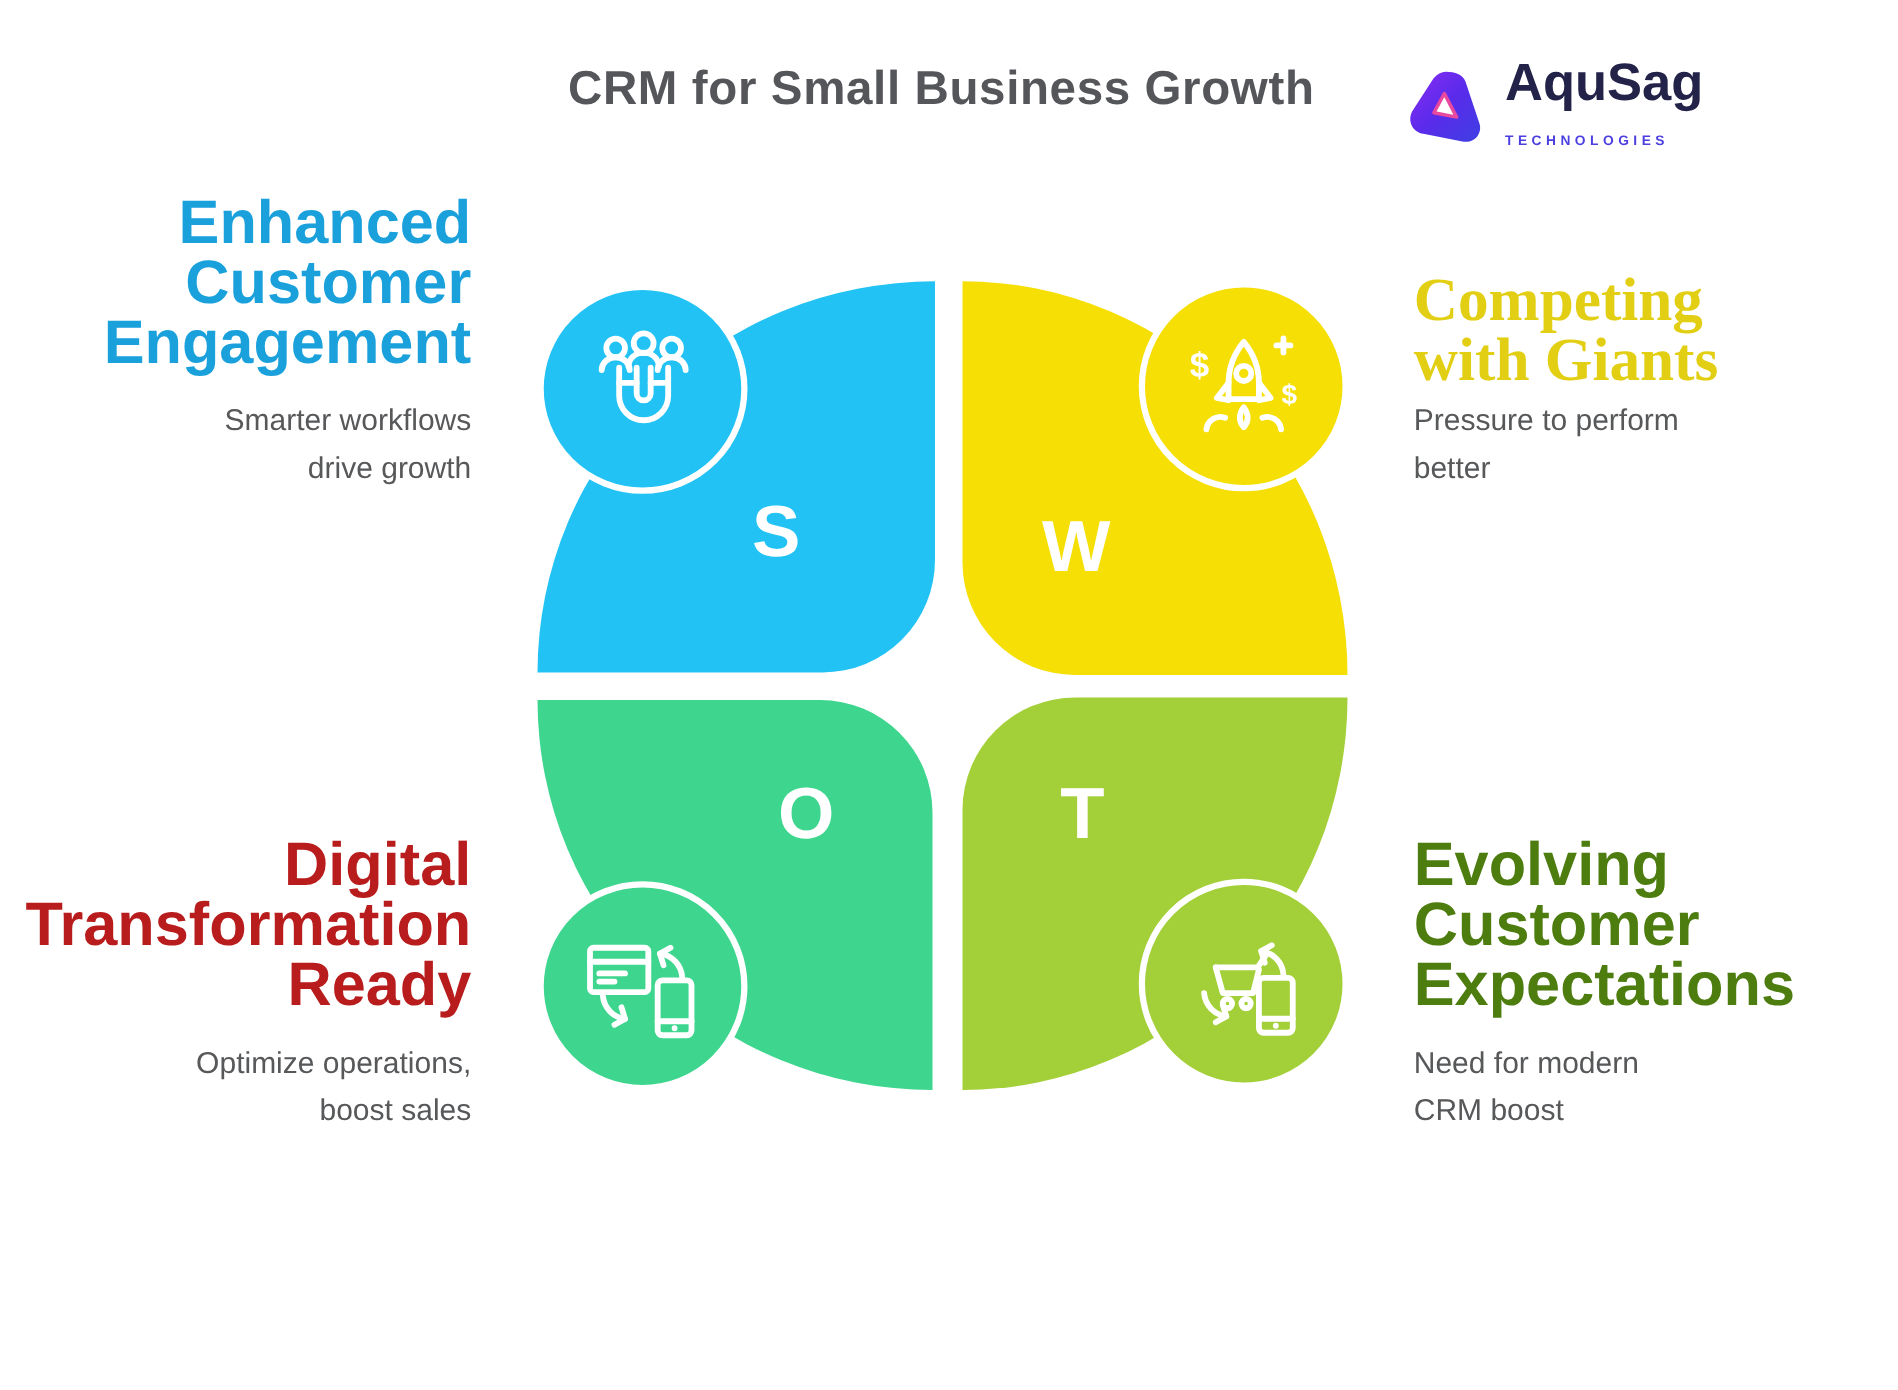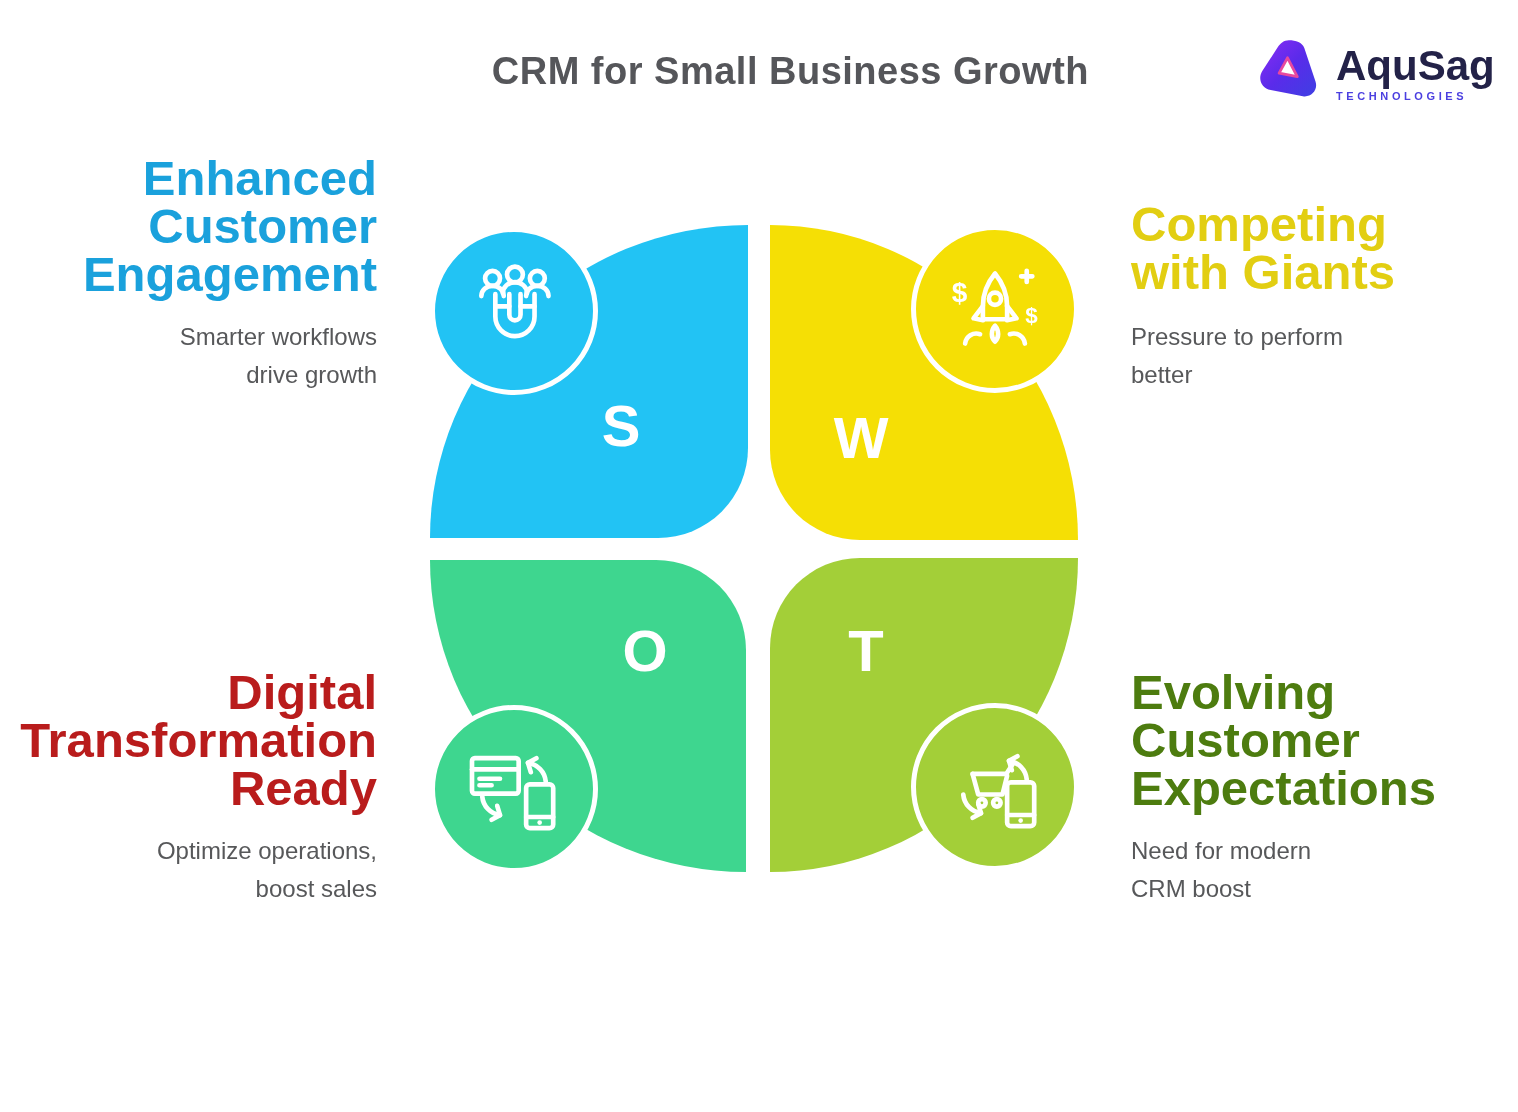--- a/index.html
+++ b/index.html
@@ -5,25 +5,25 @@
   html,body{margin:0;padding:0;background:#fff;}
   .stage{
     position:relative;width:1518px;height:1112px;background:#ffffff;overflow:hidden;
     font-family:"Liberation Sans",sans-serif;
   }
   
   .title{
     position:absolute;left:417px;top:50px;width:672px;margin:0;
     font-size:38px;font-weight:700;text-align:center;letter-spacing:.5px;
   }
-  .logo{position:absolute;left:1256px;top:36px;display:flex;align-items:flex-end;gap:10px;}
+  .logo{position:absolute;left:1124px;top:36px;display:flex;align-items:flex-end;gap:10px;}
   .logo-mark{width:70px;height:66px;display:block;}
   .logo-text{display:flex;flex-direction:column;padding-top:8px;}
   .logo-brand{font-size:42px;font-weight:800;line-height:44px;letter-spacing:0;}
-  .logo-tagline{font-size:11px;font-weight:700;letter-spacing:3.6px;margin-top:2px;}
+  .logo-tagline{font-size:11px;font-weight:700;letter-spacing:3.6px;margin-top:19px;}
   
   .petal{position:absolute;}
   .petal-s{left:430px;top:225px;width:318px;height:313px;border-radius:100% 0 90px 0;}
   .petal-w{left:770px;top:225px;width:308px;height:315px;border-radius:0 100% 0 90px;}
   .petal-o{left:430px;top:560px;width:316px;height:312px;border-radius:0 90px 0 100%;}
   .petal-t{left:770px;top:558px;width:308px;height:314px;border-radius:90px 0 100% 0;}
   
   .letter{
     position:absolute;color:#ffffff;font-size:58px;font-weight:700;
     transform:translate(-50%,-50%);line-height:1;
@@ -43,33 +43,33 @@
   .circ-t{left:911px;top:703px;}
   .icon-circle svg{width:112px;height:112px;display:block;}
   .icon-stroke{fill:none;stroke:#ffffff;stroke-width:5;stroke-linecap:round;stroke-linejoin:round;}
   .icon-dollar{fill:#ffffff;font-family:"Liberation Sans",sans-serif;font-weight:700;}
   
   .heading{position:absolute;font-size:49px;font-weight:700;line-height:48px;}
   .desc{position:absolute;font-size:24px;font-weight:400;line-height:38px;}
   .align-r{text-align:right;}
   .h-tl{right:1141px;top:154px;}
   .d-tl{right:1141px;top:318px;}
-  .h-tr{left:1131px;top:200px;}
+  .h-tr{left:1131px;top:216px;font-family:Liberation Serif, serif;}
   .d-tr{left:1131px;top:318px;}
   .h-bl{right:1141px;top:668px;}
   .d-bl{right:1141px;top:832px;}
   .h-br{left:1131px;top:668px;}
   .d-br{left:1131px;top:832px;}
 </style>
 </head>
 <body>
 
 <div class="stage">
 
-  <h1 class="title" style="color: rgb(85, 86, 90); text-align: right;">CRM for Small Business Growth</h1>
+  <h1 class="title" style="color: rgb(85, 86, 90);">CRM for Small Business Growth</h1>
 
   <div class="logo">
     <svg class="logo-mark" viewBox="0 0 100 94">
       <defs>
         <linearGradient id="lgA" x1="0" y1="0" x2="1" y2="1">
           <stop offset="0" stop-color="#8B2CF5"></stop>
           <stop offset="0.5" stop-color="#5A2BEA"></stop>
           <stop offset="1" stop-color="#3E3FE3"></stop>
         </linearGradient>
       </defs>

